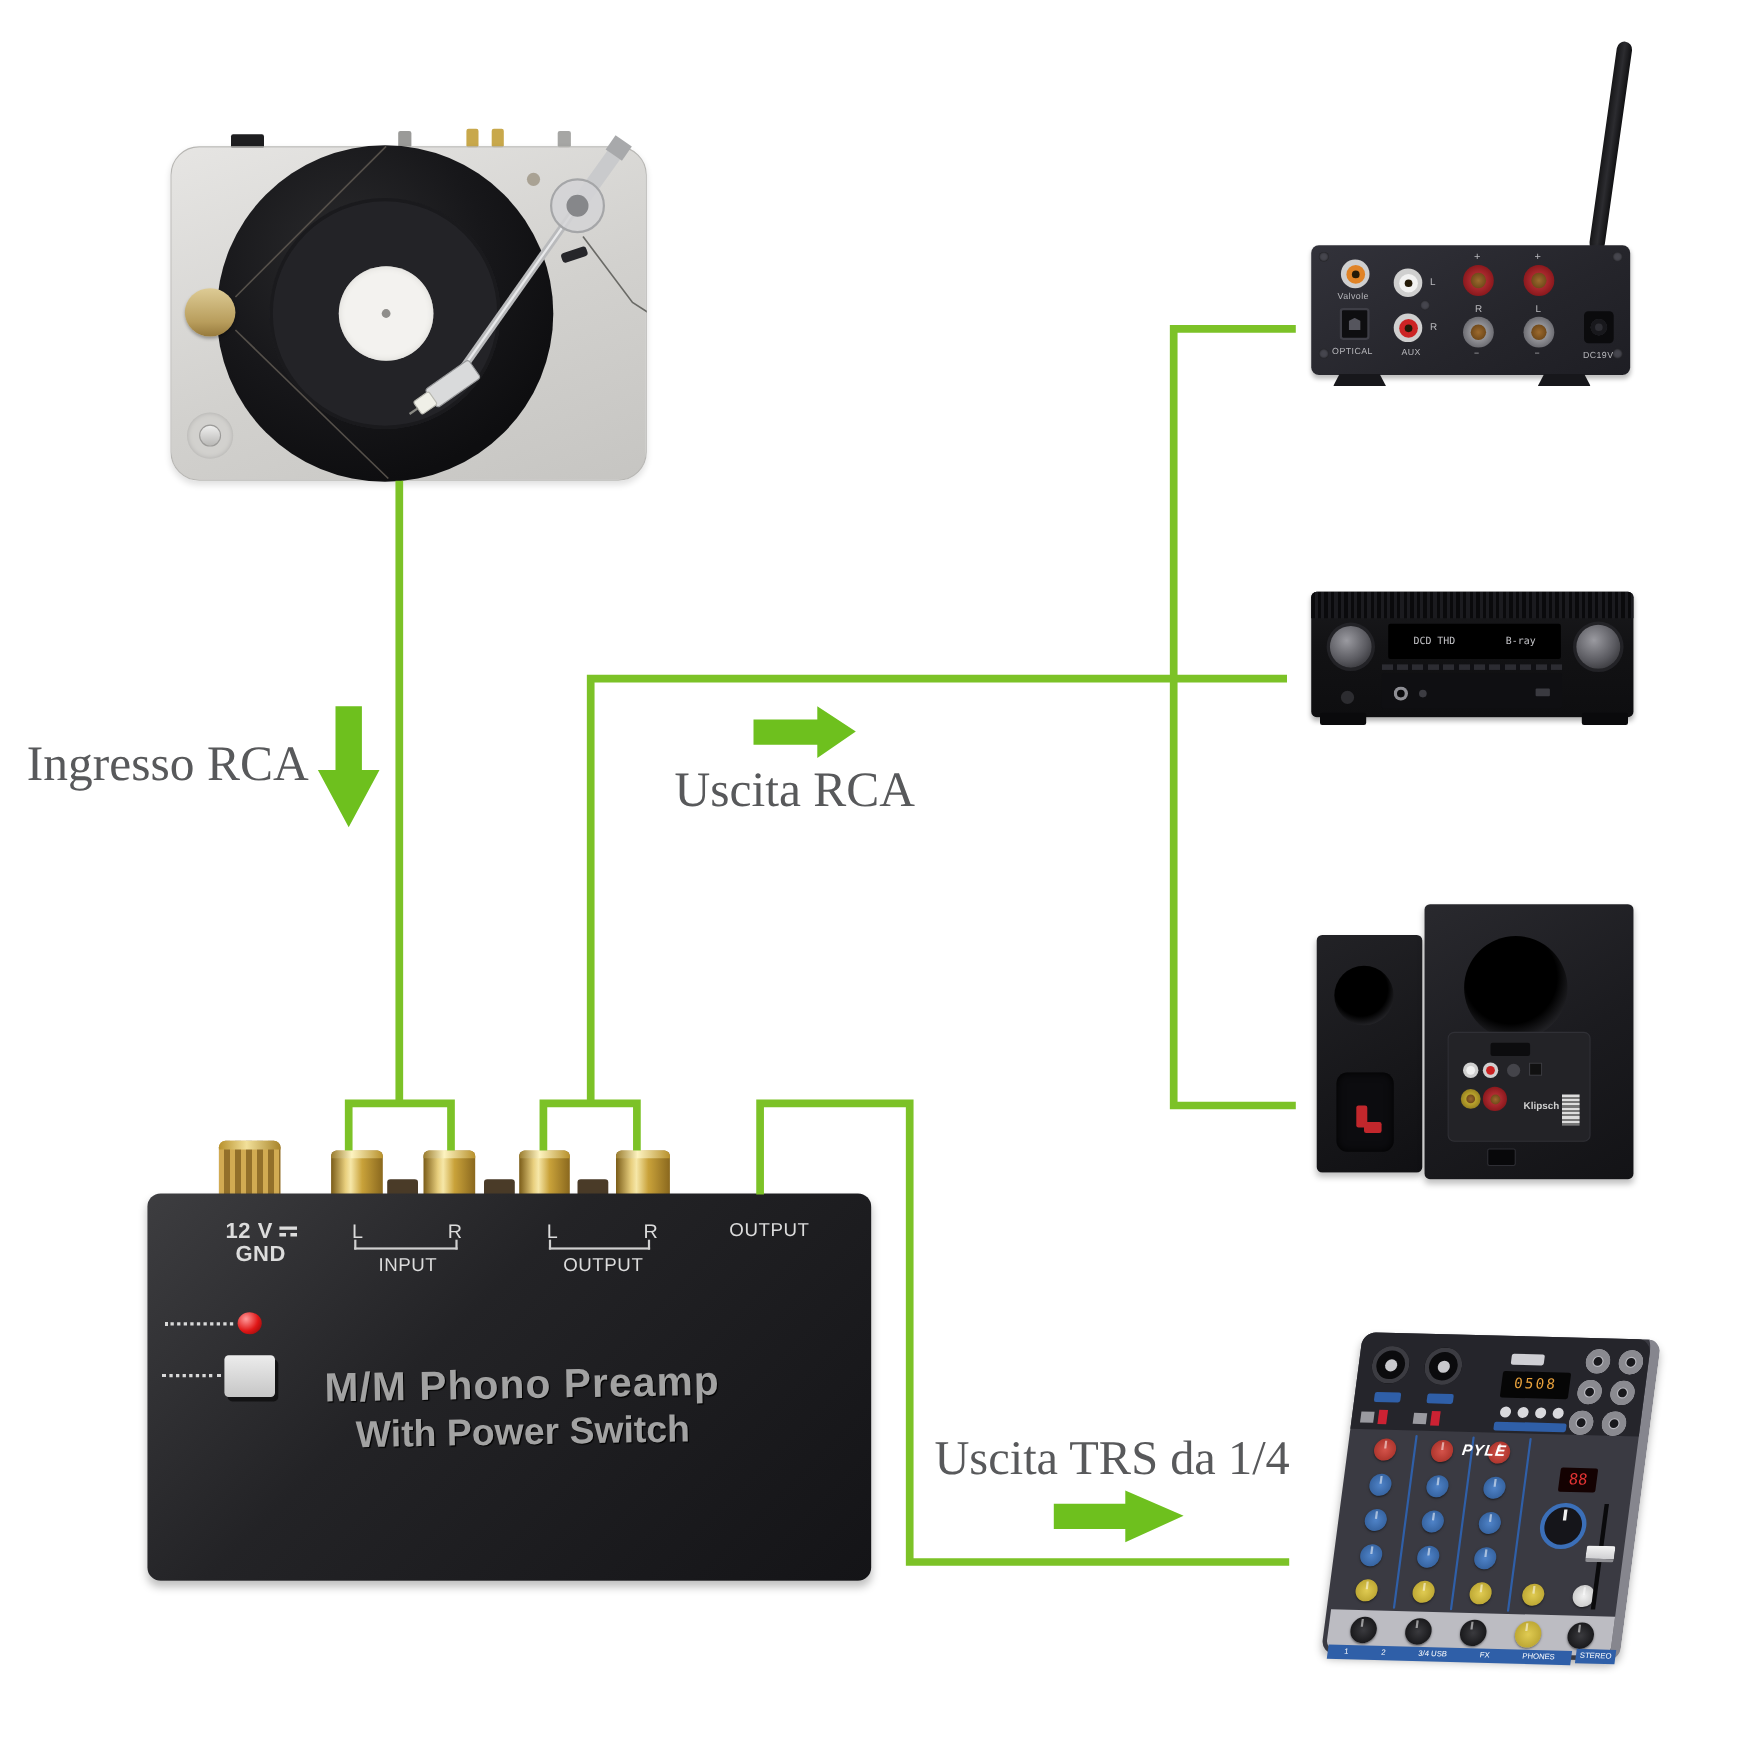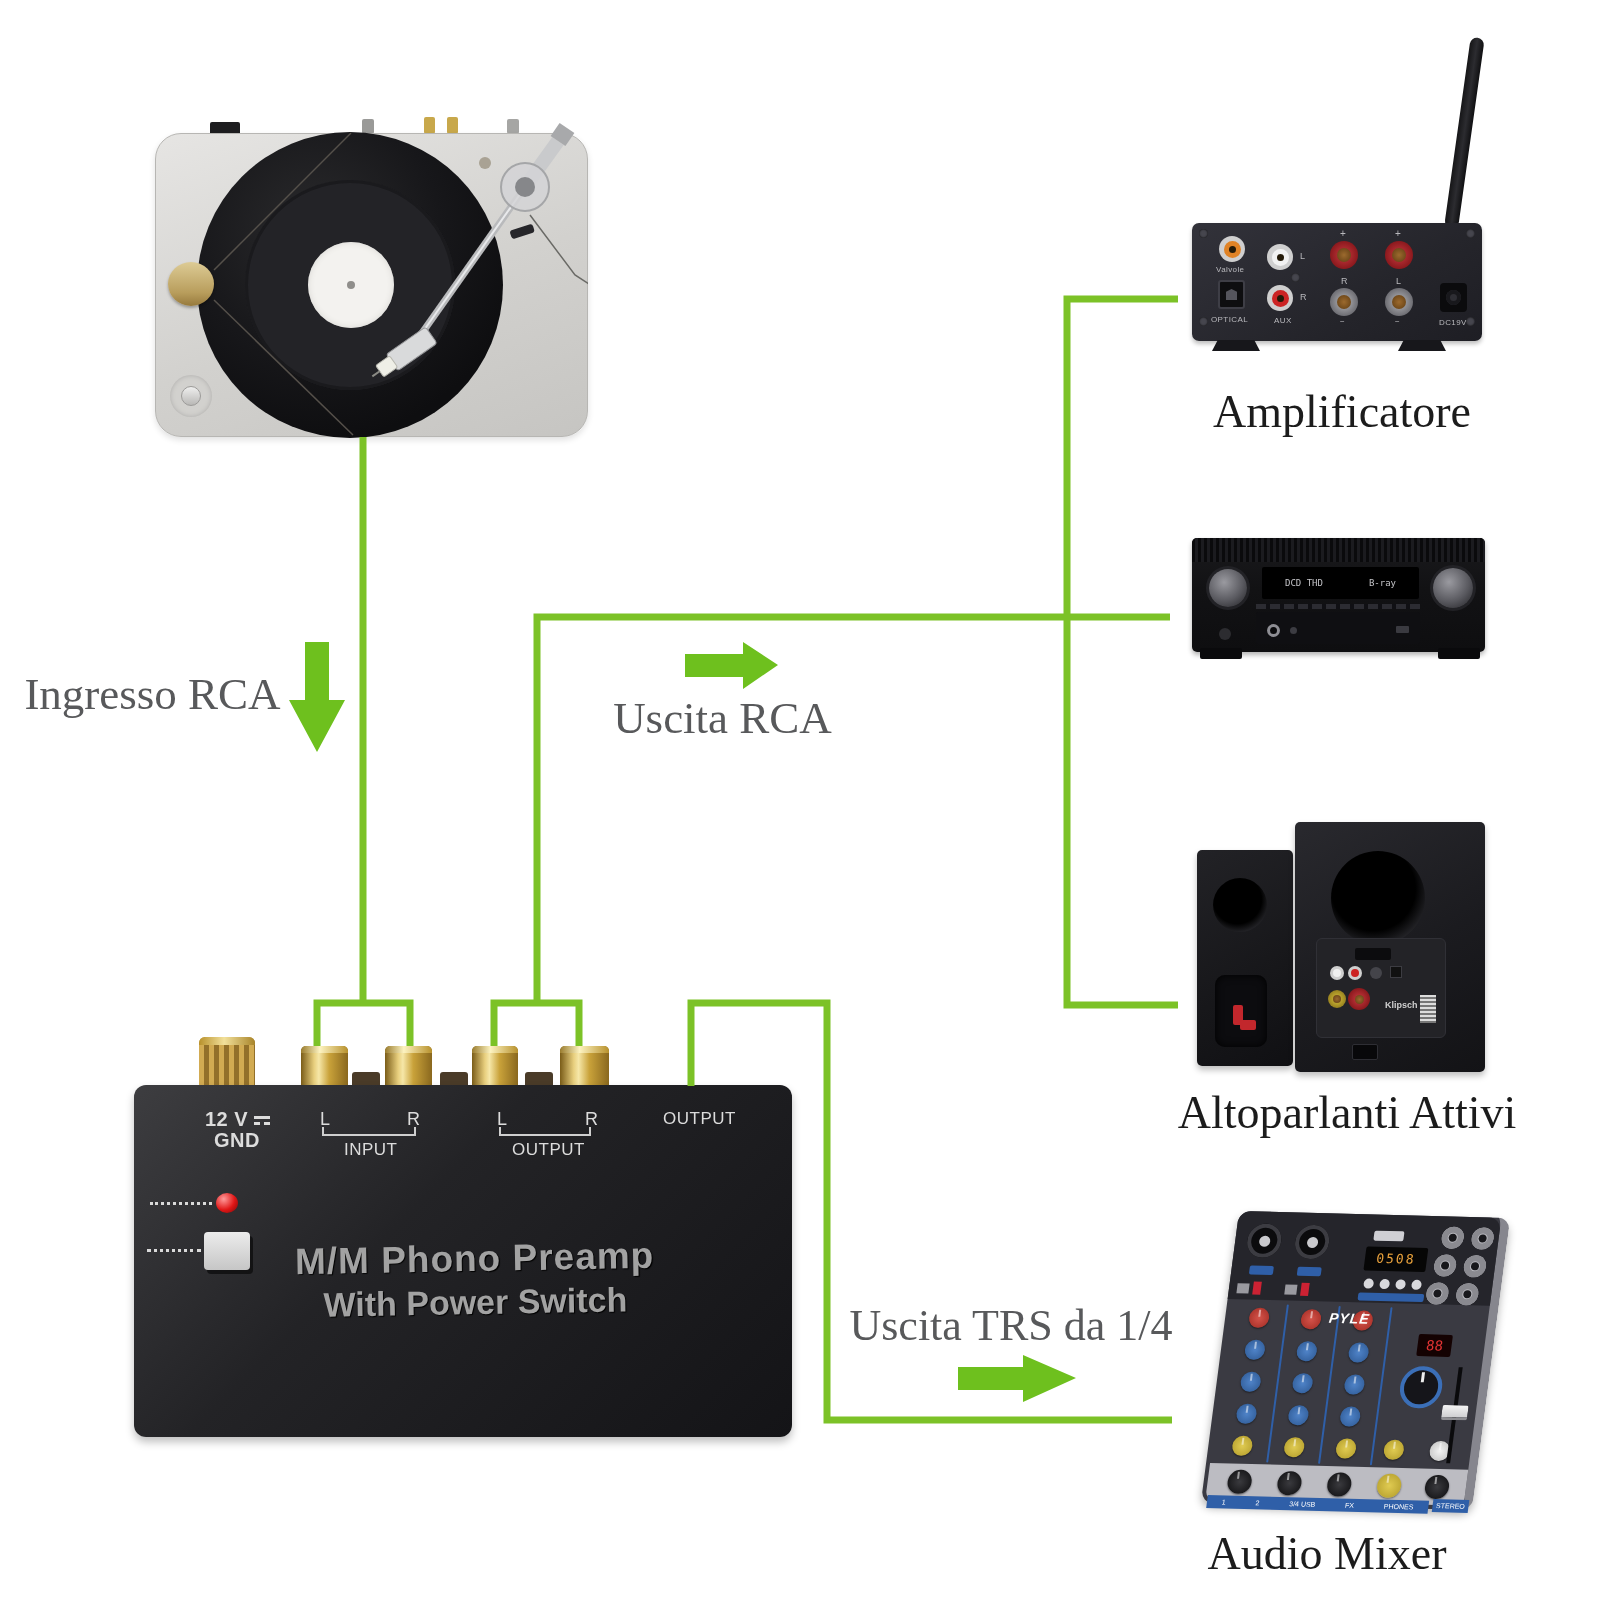--- a/index.html
+++ b/index.html
@@ -412,21 +412,18 @@
 
   <svg class="wires" width="1600" height="1600" viewBox="0 0 1600 1600">
     <path class="wire" d="M363 437 L363 1003 M317 1046 L317 1003 L410 1003 L410 1046"></path>
     <path class="wire" d="M494 1046 L494 1003 L579 1003 L579 1046 M537 1003 L537 617 L1170 617 M1067 617 L1067 299 L1178 299 M1067 617 L1067 1005 L1178 1005"></path>
     <path class="wire" d="M691 1086 L691 1003 L827 1003 L827 1420 L1172 1420"></path>
     <polygon class="arrow" points="305,642 329,642 329,700 345,700 317,752 289,700 305,700"></polygon>
     <polygon class="arrow" points="685,654 743,654 743,642 778,665 743,689 743,677 685,677"></polygon>
     <polygon class="arrow" points="958,1367 1023,1367 1023,1355 1076,1378 1023,1402 1023,1390 958,1390"></polygon>
   </svg>
 
-  <div class="device-label" style="left:1192px;top:385px;width:300px;">Amplificatore</div>
-  <div class="device-label" style="left:1097px;top:1086px;width:500px;">Altoparlanti Attivi</div>
-  <div class="device-label" style="left:1127px;top:1527px;width:400px;">Audio Mixer</div>
 
   <div class="note-label" style="left:10px;top:668px;width:285px;">Ingresso RCA</div>
   <div class="note-label" style="left:580px;top:692px;width:285px;">Uscita RCA</div>
   <div class="note-label" style="left:833px;top:1300px;width:356px;font-size:44px;">Uscita TRS da 1/4</div>
 
 </div>
 
 </body></html>

